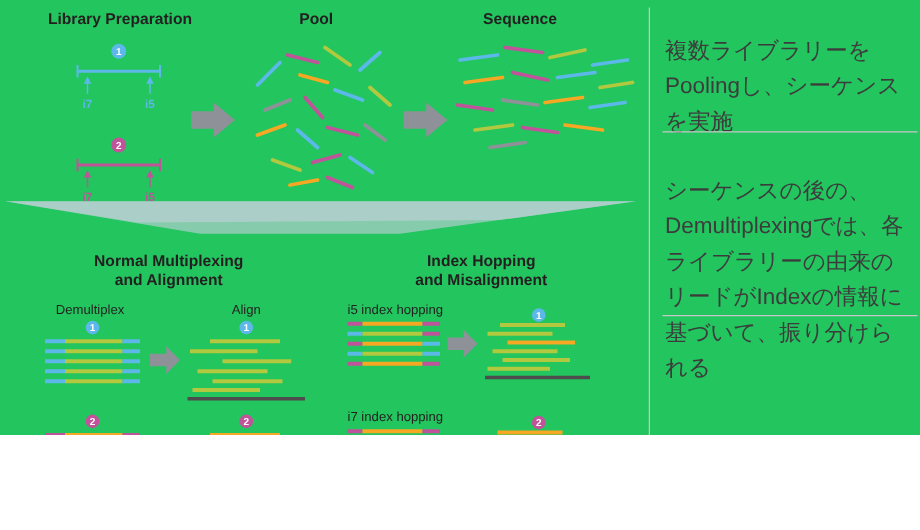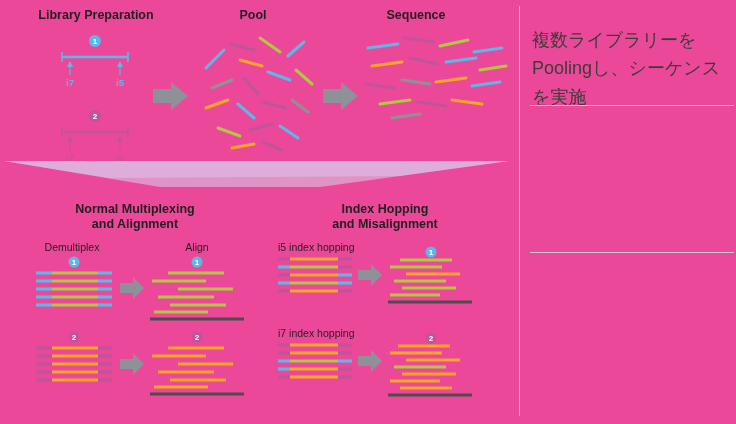--- a/index.html
+++ b/index.html
@@ -1,18 +1,18 @@
 <!DOCTYPE html>
 <html style="--blue: #5bb8e8; --pink: #c0549b; --green: #b2c83e; --orange: #f6a723; --gray: #8e9298; --dark: #4d4d4d; --funnel: #d9d2ec;"><head>
 <meta charset="utf-8">
 <style>
   *{margin:0;padding:0;box-sizing:border-box}
   html,body{background:#ffffff}
   body{font-family:"Liberation Sans","DejaVu Sans",sans-serif}
-  .page{position:relative;width:736px;height:424px;background:#ec4899;overflow:hidden}
+  .page{position:relative;width:736px;height:348px;background:#22c55e;overflow:hidden}
   .diagram-svg{position:absolute;left:0;top:0}
   .v-divider{position:absolute;left:519px;top:6px;width:1px;height:410px;background:#c6c6c6}
   .notes{position:absolute;left:530px;top:0;width:204px;height:424px}
   .note{position:absolute;left:2px;width:198px;font-size:18px;line-height:1.58;color:#3c3c3c}
   .note-1{top:26px}
   .note-2{top:138px}
   .note-3{top:266px}
   .h-divider{position:absolute;left:0;width:100%;height:1px;background:#c6c6c6}
   .hd-1{top:105px}
   .hd-2{top:252px}
@@ -262,16 +262,17 @@
       <line class="read st-orange" x1="400" y1="388" x2="452" y2="388"></line>
       <line class="baseline st-dark" x1="388" y1="395" x2="472" y2="395"></line>
     </g>
   </svg>
 
   <div class="v-divider"></div>
 
   <div class="notes">
     <p class="note note-1">複数ライブラリーをPoolingし、シーケンスを実施</p>
     <div class="h-divider hd-1"></div>
+    <p class="note note-2">シーケンスの後の、Demultiplexingでは、各ライブラリーの由来のリードがIndexの情報に基づいて、振り分けられる</p>
     <div class="h-divider hd-2"></div>
   </div>
 
 </div>
 
 </body></html>

